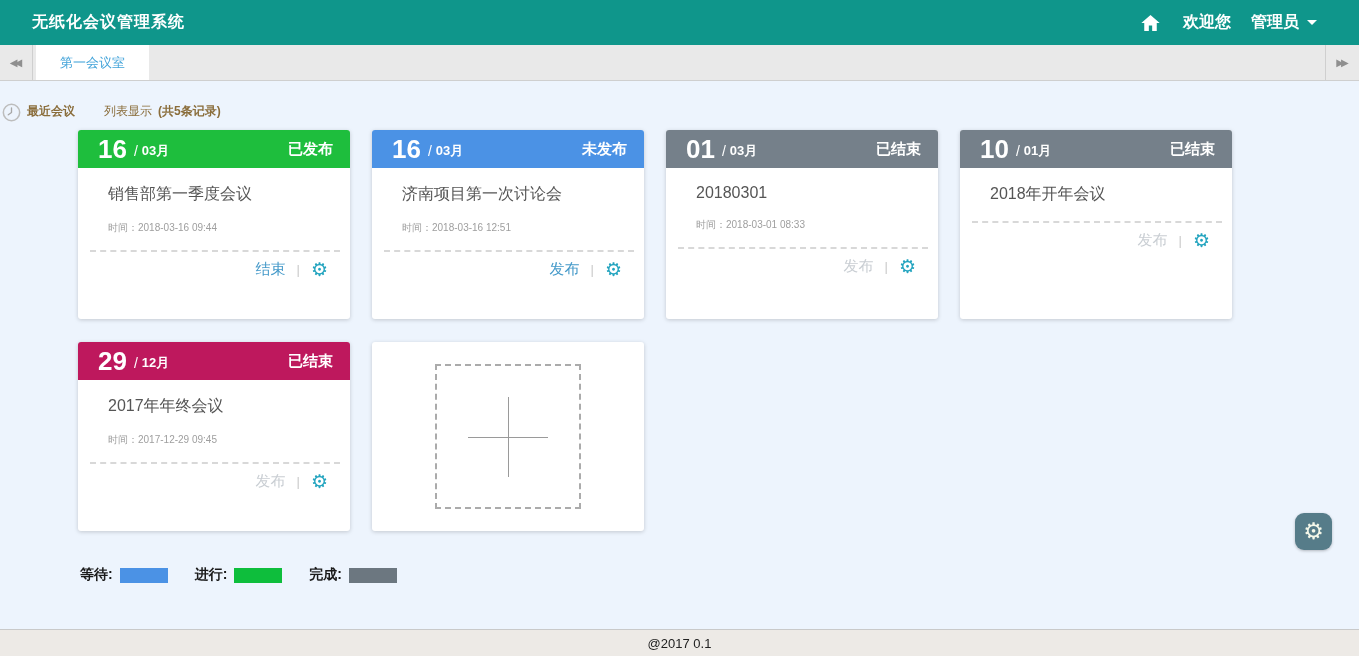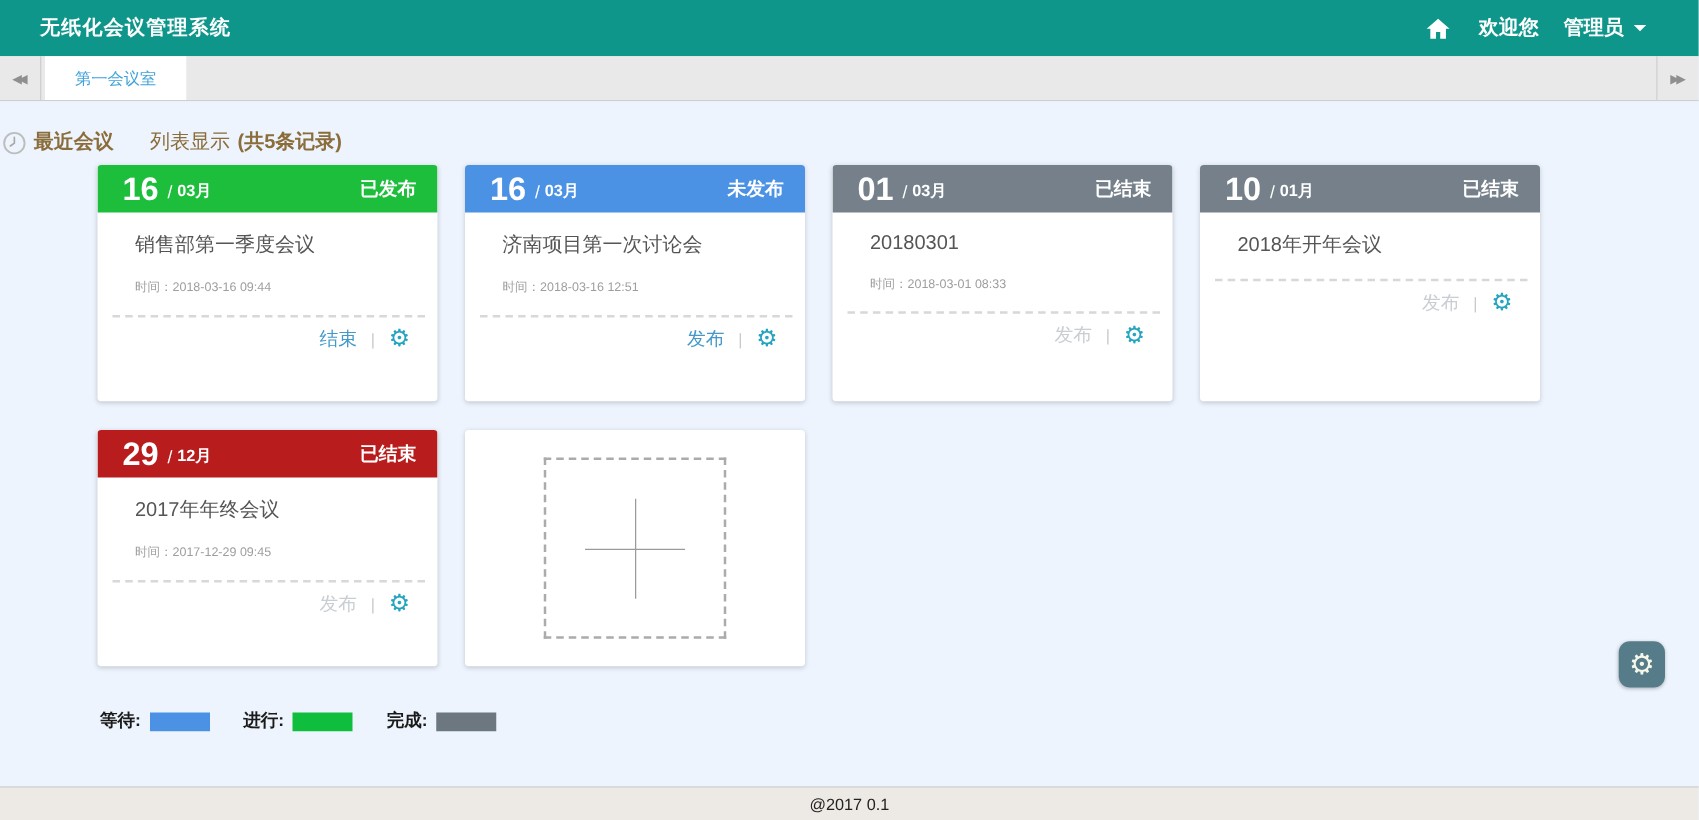--- a/index.html
+++ b/index.html
@@ -24,21 +24,21 @@
   .tab-scroll { width:33px; background:transparent; border:none; color:#8F8F8F;
                 font-size:10px; letter-spacing:-3px; cursor:pointer; padding-right:3px; }
   .tab-scroll.left  { border-right:1px solid #CFCFCF; }
   .tab-scroll.right { border-left:1px solid #CFCFCF; width:34px; }
   .tab { background:#fff; margin-left:3px; padding:0 24px; display:flex; align-items:center;
          font-size:13px; cursor:pointer; }
   .tab-fill { flex:1; }
 
   
   .content { flex:1; position:relative; }
-  .section-head { display:flex; align-items:flex-end; margin:22px 0 8px 2px; font-size:16px; }
+  .section-head { display:flex; align-items:flex-start; margin:22px 0 8px 2px; font-size:12px; }
   .clock-icon { display:flex; margin-right:6px; }
   .recent-title { font-weight:bold; }
   .list-link { margin-left:29px; cursor:pointer; }
   .count { font-weight:bold; margin-left:6px; }
 
   .cards { padding-left:78px; display:flex; flex-wrap:wrap; }
   .card { width:272px; height:189px; background:#fff; border-radius:3px; overflow:hidden;
           box-shadow:0 1px 4px rgba(0,0,0,0.18); margin:0 22px 23px 0; }
   .card-head { height:38px; display:flex; align-items:center; padding:0 17px 0 20px; color:#fff; }
   .day { font-size:26px; font-weight:bold; line-height:1; }
@@ -202,21 +202,21 @@
         </div>
         <div class="card-divider"></div>
         <div class="card-foot">
           <a class="action disabled" style="color: rgb(201, 206, 211);">发布</a>
           <span class="pipe">|</span>
           <span class="gear" style="color: rgb(35, 164, 191);">⚙</span>
         </div>
       </div>
 
       <div class="card">
-        <div class="card-head" style="background: #b91c1c;">
+        <div class="card-head" style="background: #be185d;">
           <span class="day">29</span>
           <span class="date-sep">/</span>
           <span class="month">12月</span>
           <span class="status">已结束</span>
         </div>
         <div class="card-body">
           <div class="card-title">2017年年终会议</div>
           <div class="card-time">
             <span>时间：</span><span>2017-12-29 09:45</span>
           </div>

